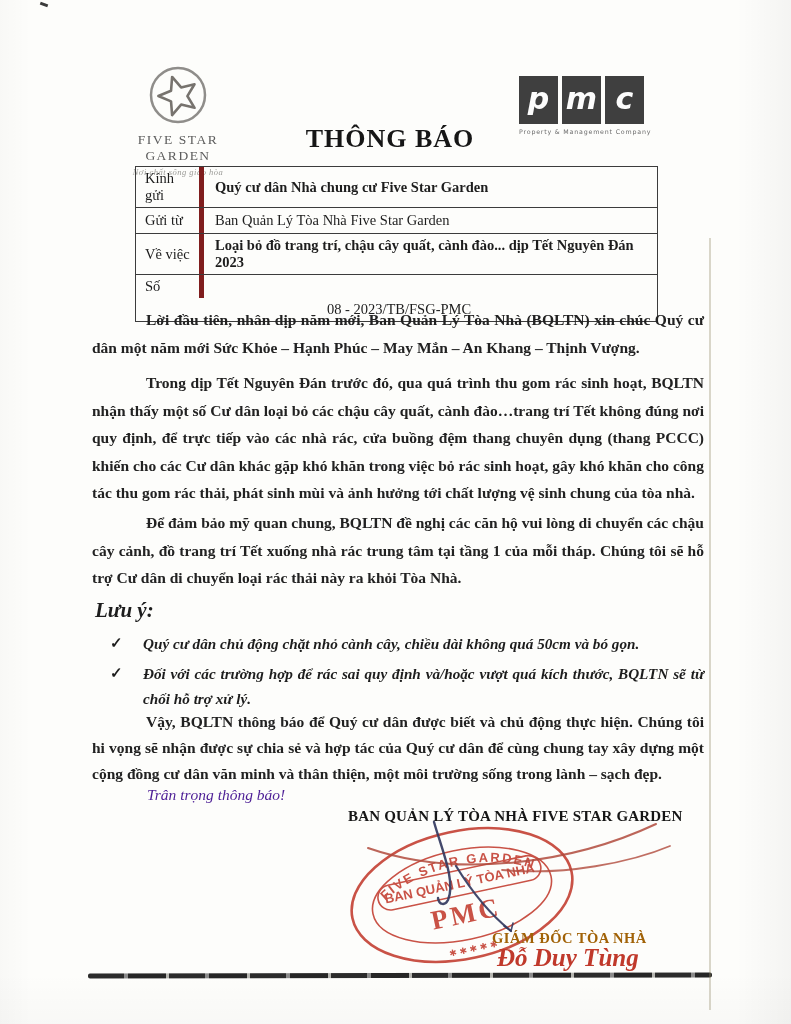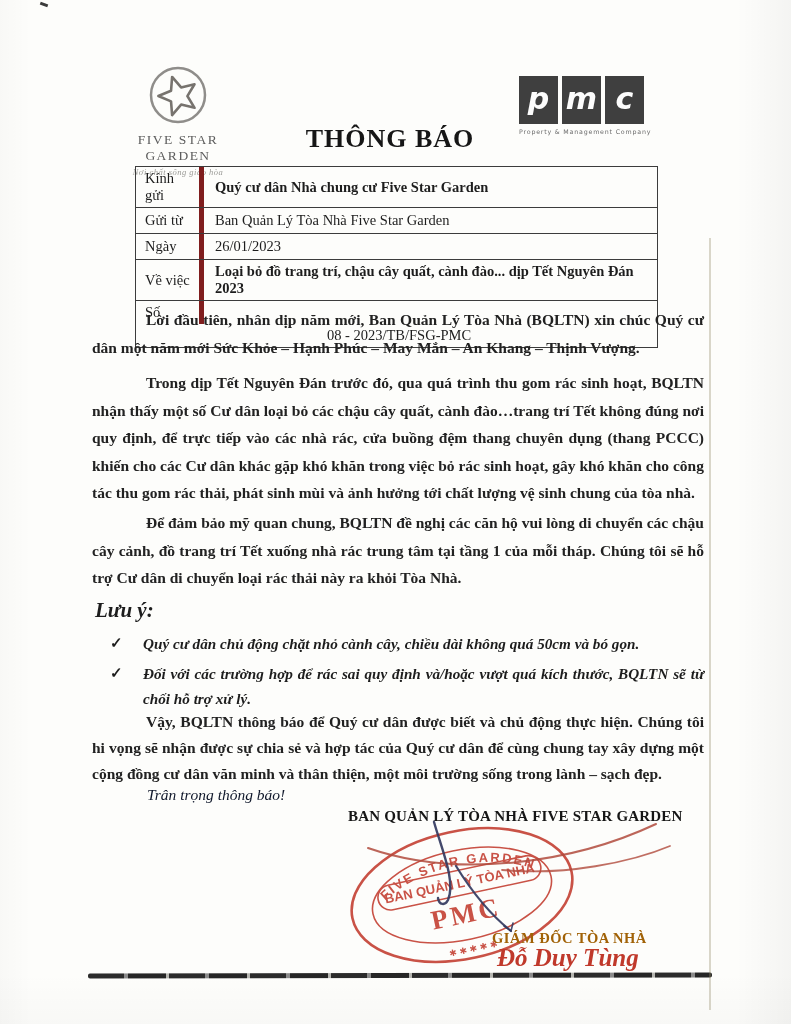--- a/index.html
+++ b/index.html
@@ -48,21 +48,21 @@
   .bold { font-weight:bold; }
 
   
   .para { position:absolute; left:92px; width:612px; font-size:15.5px; line-height:27.5px;
     text-align:justify; color:#222; }
   .indent { text-indent:54px;font-weight:bold; }
   .note-label { position:absolute; left:95px; font-size:21px; font-weight:bold; font-style:italic; }
   .bullet { position:absolute; left:110px; width:594px; font-size:15.2px; line-height:25px;
     font-weight:bold; font-style:italic; padding-left:33px; text-align:justify; }
   .bullet .check { position:absolute; left:0; top:0; font-style:normal; font-weight:bold; font-size:15px; }
-  .closing { position:absolute; left:147px; font-size:15.5px; font-style:italic; color:#0f172a; }
+  .closing { position:absolute; left:147px; font-size:15.5px; font-style:italic; color:#4c1d95; }
 
   
   .sig-org { position:absolute; left:348px; top:808px; font-size:15px; font-weight:bold;
     letter-spacing:0.2px; color:#161616; white-space:nowrap; }
   .stamp-wrap { position:absolute; left:342px; top:820px; width:240px; height:150px; }
   .director-title { position:absolute; left:492px; top:930px; font-size:14.5px; font-weight:bold;
     color:#a16207; letter-spacing:0.5px; white-space:nowrap; }
   .director-name { position:absolute; left:497px; top:944px; font-size:25px; font-weight:bold;
     font-style:italic; color:#c0392b; white-space:nowrap; }
   .sig-strokes { position:absolute; left:330px; top:800px; width:370px; height:155px; pointer-events:none; }
@@ -103,24 +103,20 @@
 </div>
 
 <div class="info-table">
   <div class="info-row">
     <div class="info-label">Kính gửi</div>
     <div class="info-value bold">Quý cư dân Nhà chung cư Five Star Garden</div>
   </div>
   <div class="info-row">
     <div class="info-label">Gửi từ</div>
     <div class="info-value">Ban Quản Lý Tòa Nhà Five Star Garden</div>
-  </div>
-  <div class="info-row">
-    <div class="info-label">Ngày</div>
-    <div class="info-value">26/01/2023</div>
   </div>
   <div class="info-row" style="min-height:28px;">
     <div class="info-label">Về việc</div>
     <div class="info-value bold">Loại bỏ đồ trang trí, chậu cây quất, cành đào... dịp Tết Nguyên Đán 2023</div>
   </div>
   <div class="info-row">
     <div class="info-label">Số</div>
     <div class="info-value">08 - 2023/TB/FSG-PMC</div>
   </div>
 </div>

